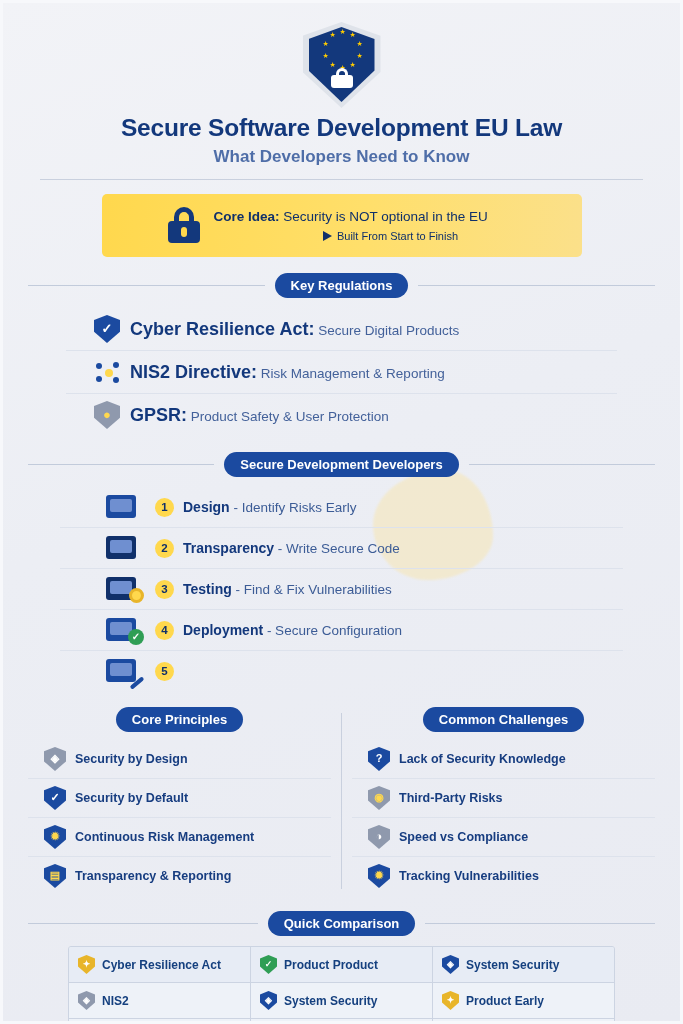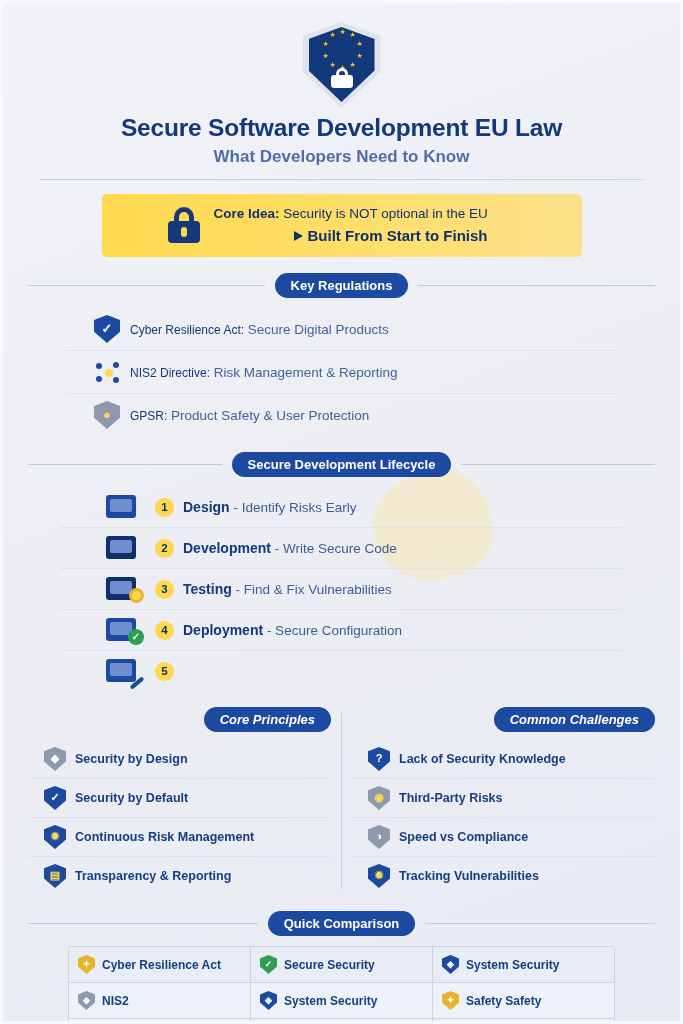--- a/index.html
+++ b/index.html
@@ -170,22 +170,22 @@
     border-radius: 3px;
   }
   .core-text { flex: 1; }
   .core-line1 {
     font-size: 13.5px;
     color: #10306a;
   }
   .core-line1 b { font-weight: bold; }
   .core-line2 {
     margin-top: 6px;
-    font-size: 15px;
-    font-weight: bold;
+    font-size: 11px;
+    font-weight: normal;
     color: #10306a;
     display: flex;
     align-items: center;
     justify-content: center;
     gap: 5px;
   }
   .arrow-r {
     width: 0; height: 0;
     border-top: 5px solid transparent;
     border-bottom: 5px solid transparent;
@@ -225,23 +225,23 @@
     gap: 10px;
     padding: 7px 0 7px 28px;
     border-bottom: 1px solid #dde2ec;
   }
   .reg-row:last-child { border-bottom: none; }
   .reg-text {
     font-size: 13.5px;
     color: #1f3f7d;
   }
   .reg-text b {
-    font-weight: normal;
+    font-weight: bold;
     color: #13387c;
-    font-size: 12px;
+    font-size: 18px;
   }
   .reg-text span.desc { color: #43619a; text-align: center; }
 
   
   .ic {
     width: 26px; height: 28px;
     position: relative;
     flex: 0 0 26px;
   }
   .ic .sh {
@@ -352,23 +352,22 @@
   .two-col {
     display: flex;
     margin-top: 16px;
     position: relative;
   }
   .col {
     flex: 1;
     min-width: 0;
   }
   .col-head {
-    text-align: right;
+    text-align: center;
     margin-bottom: 8px;
-    font-style: italic;
   }
   .col-head .pill { display: inline-block; margin: 0; }
   .divider-v {
     width: 1px;
     background: #c9d0de;
     margin: 6px 10px 6px;
   }
   .mini-row {
     display: flex;
     align-items: center;
@@ -493,39 +492,39 @@
       <span class="ic">
           <span class="sh grey"></span>
           <span class="mark yellow">●</span>
         </span>
       <span class="reg-text"><b>GPSR:</b><span class="desc"> Product Safety &amp; User Protection</span></span>
     </div>
   </div>
 
   <div class="section-head">
     <span class="line"></span>
-    <span class="pill">Secure Development Lifecycle</span>
+    <span class="pill">Secure Development Developers</span>
     <span class="line"></span>
   </div>
   <div class="life-list">
     <div class="life-row">
       <span class="life-icon">
           <span class="li-box"></span>
           <span class="li-screen"></span>
         </span>
       <span class="num">1</span>
       <span class="life-text"><b>Design</b><span> - Identify Risks Early</span></span>
     </div>
     <div class="life-row">
       <span class="life-icon">
           <span class="li-box dark"></span>
           <span class="li-screen"></span>
         </span>
       <span class="num">2</span>
-      <span class="life-text"><b>Development</b><span> - Write Secure Code</span></span>
+      <span class="life-text"><b>Transparency</b><span> - Write Secure Code</span></span>
     </div>
     <div class="life-row">
       <span class="life-icon">
           <span class="li-box dark"></span>
           <span class="li-screen"></span>
           <span class="li-gear"></span>
         </span>
       <span class="num">3</span>
       <span class="life-text"><b>Testing</b><span> - Find &amp; Fix Vulnerabilities</span></span>
     </div>
@@ -628,21 +627,21 @@
             <span class="sh gold"></span>
             <span class="mark">✦</span>
           </span>
         <span>Cyber Resilience Act</span>
       </div>
       <div class="tcell">
         <span class="ic xs">
             <span class="sh green"></span>
             <span class="mark">✓</span>
           </span>
-        <span>Secure Security</span>
+        <span>Product Product</span>
       </div>
       <div class="tcell">
         <span class="ic xs">
             <span class="sh"></span>
             <span class="mark">◈</span>
           </span>
         <span>System Security</span>
       </div>
     </div>
     <div class="trow">
@@ -658,21 +657,21 @@
             <span class="sh"></span>
             <span class="mark">◈</span>
           </span>
         <span>System Security</span>
       </div>
       <div class="tcell alt">
         <span class="ic xs">
             <span class="sh gold"></span>
             <span class="mark">✦</span>
           </span>
-        <span>Safety Safety</span>
+        <span>Product Early</span>
       </div>
     </div>
     <div class="trow">
       <div class="tcell alt">
         <span class="ic xs">
             <span class="sh grey"></span>
             <span class="mark">◈</span>
           </span>
         <span>GPSR</span>
       </div>

